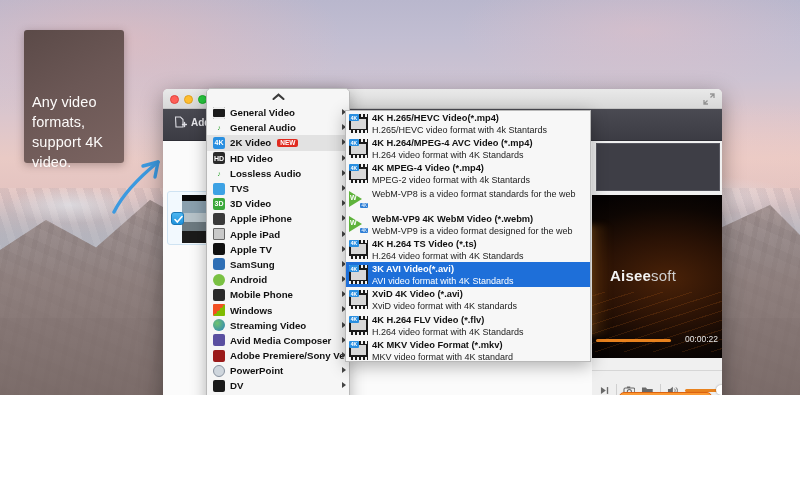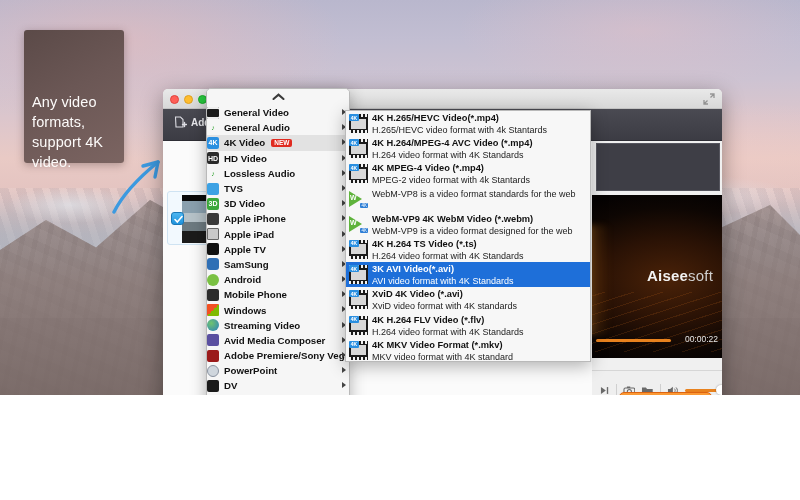--- a/index.html
+++ b/index.html
@@ -132,21 +132,21 @@
   .pv-video .streak {
     position:absolute; left:-10px; bottom:6px; width:160px; height:60px;
     background: repeating-linear-gradient(-18deg, rgba(214,112,28,.16) 0 1px, transparent 1px 9px);
   }
   .pv-video .glow {
     position:absolute; left:-16px; top:30px; width:34px; height:110px;
     background: linear-gradient(to right, rgba(255,170,60,.75), rgba(255,140,30,.15) 60%, transparent);
     filter: blur(3px);
   }
   .pv-logo { position:absolute; left:18px; top:72px; font-size:15px; letter-spacing:.2px; }
-  .pv-logo b { color:#f2f2f2; font-weight:700;margin-left:37px; }
+  .pv-logo b { color:#f2f2f2; font-weight:700; }
   .pv-logo span { color:#cfcfcf; font-weight:400; }
   .pv-seek { position:absolute; left:0; bottom:10px; width:130px; height:14px; }
   .pv-bar { position:absolute; left:4px; top:5px; width:75px; height:3px; background:#e8821e; border-radius:2px; }
   .pv-time { position:absolute; right:4px; top:0; color:#e6e6e6; font-size:8.5px; }
   .pv-ctrls {
     position:absolute; left:0; bottom:0; width:130px; height:40px;
     background:#efefef; border-top:1px solid #d6d6d6;
     display:flex; align-items:center; gap:6px; padding-left:7px;
   }
   .vol-track { position:relative; width:38px; height:3px; background:#e8821e; border-radius:2px; }
@@ -177,21 +177,21 @@
   
   #catmenu {
     position:absolute; left:206px; top:88px; width:144px; height:358px;
     background:#f6f6f6; border:1px solid #b9b9b9; border-radius:5px;
     box-shadow:0 4px 16px rgba(0,0,0,.3); overflow:hidden;
   }
   .scroll-arrow { height:16px; display:flex; align-items:center; justify-content:center; background:#f6f6f6; }
   .cat-list { position:absolute; left:0; top:16px; width:144px; }
   .cat-row {
     position:relative; height:15.2px; display:flex; align-items:center;
-    font-size:9.7px; font-weight:700; color:#111; white-space:nowrap;
+    padding-left:6px; font-size:9.7px; font-weight:700; color:#111; white-space:nowrap;
   }
   .cat-row.sel { background:#e2e2e2; }
   .cat-ic { width:12px; height:12px; margin-right:5px; flex:0 0 12px; position:relative; }
   .cat-arrow { position:absolute; right:5px; top:4px; width:0; height:0;
     border-left:4px solid #444; border-top:3.2px solid transparent; border-bottom:3.2px solid transparent; }
   .new-badge {
     margin-left:6px; background:#e02b20; color:#fff; font-size:6.5px; font-weight:700;
     padding:1px 3px; border-radius:2px; line-height:1;
   }
 
@@ -337,21 +337,21 @@
           <span>General Video</span>
           <span class="cat-arrow"></span>
         </div>
         <div class="cat-row">
           <span class="cat-ic" style="background: transparent; color: rgb(58, 168, 58); font: 700 7px &quot;Liberation Sans&quot;, sans-serif; display: flex; align-items: center; justify-content: center;">♪</span>
           <span>General Audio</span>
           <span class="cat-arrow"></span>
         </div>
         <div class="cat-row sel">
           <span class="cat-ic" style="background: rgb(42, 143, 224); border-radius: 2px; color: rgb(255, 255, 255); font: 700 7px &quot;Liberation Sans&quot;, sans-serif; display: flex; align-items: center; justify-content: center;">4K</span>
-          <span>4K Video</span>
+          <span>2K Video</span>
           <span class="new-badge">NEW</span>
           <span class="cat-arrow"></span>
         </div>
         <div class="cat-row">
           <span class="cat-ic" style="background: rgb(43, 43, 43); border-radius: 2px; color: rgb(255, 255, 255); font: 700 7px &quot;Liberation Sans&quot;, sans-serif; display: flex; align-items: center; justify-content: center;">HD</span>
           <span>HD Video</span>
           <span class="cat-arrow"></span>
         </div>
         <div class="cat-row">
           <span class="cat-ic" style="background: transparent; color: rgb(58, 168, 58); font: 700 7px &quot;Liberation Sans&quot;, sans-serif; display: flex; align-items: center; justify-content: center;">♪</span>

